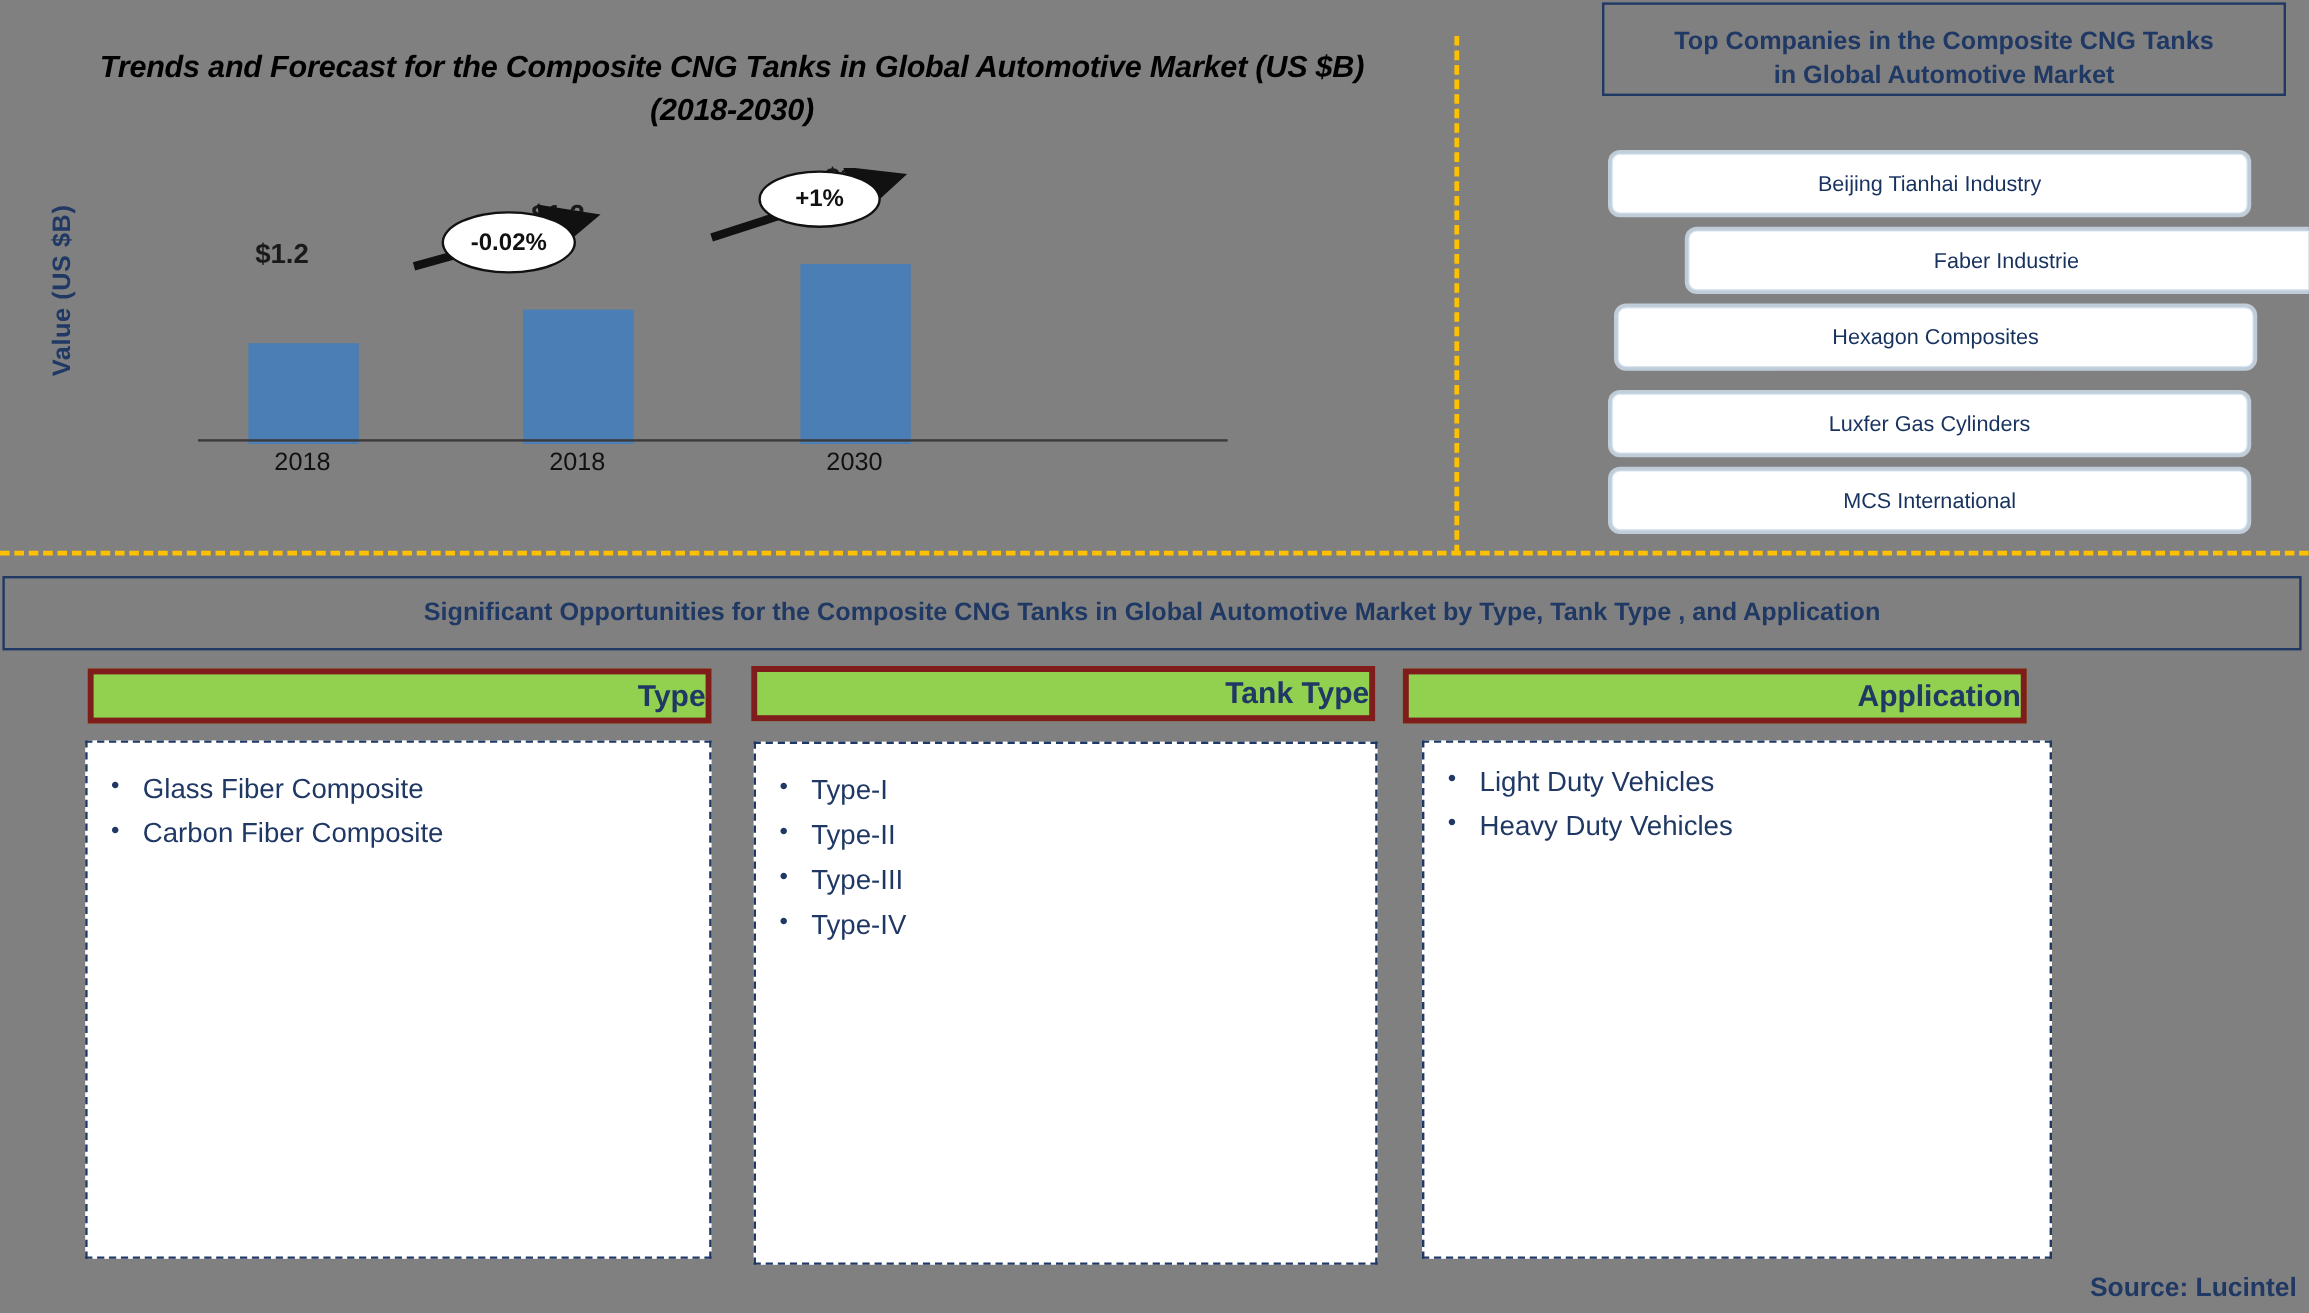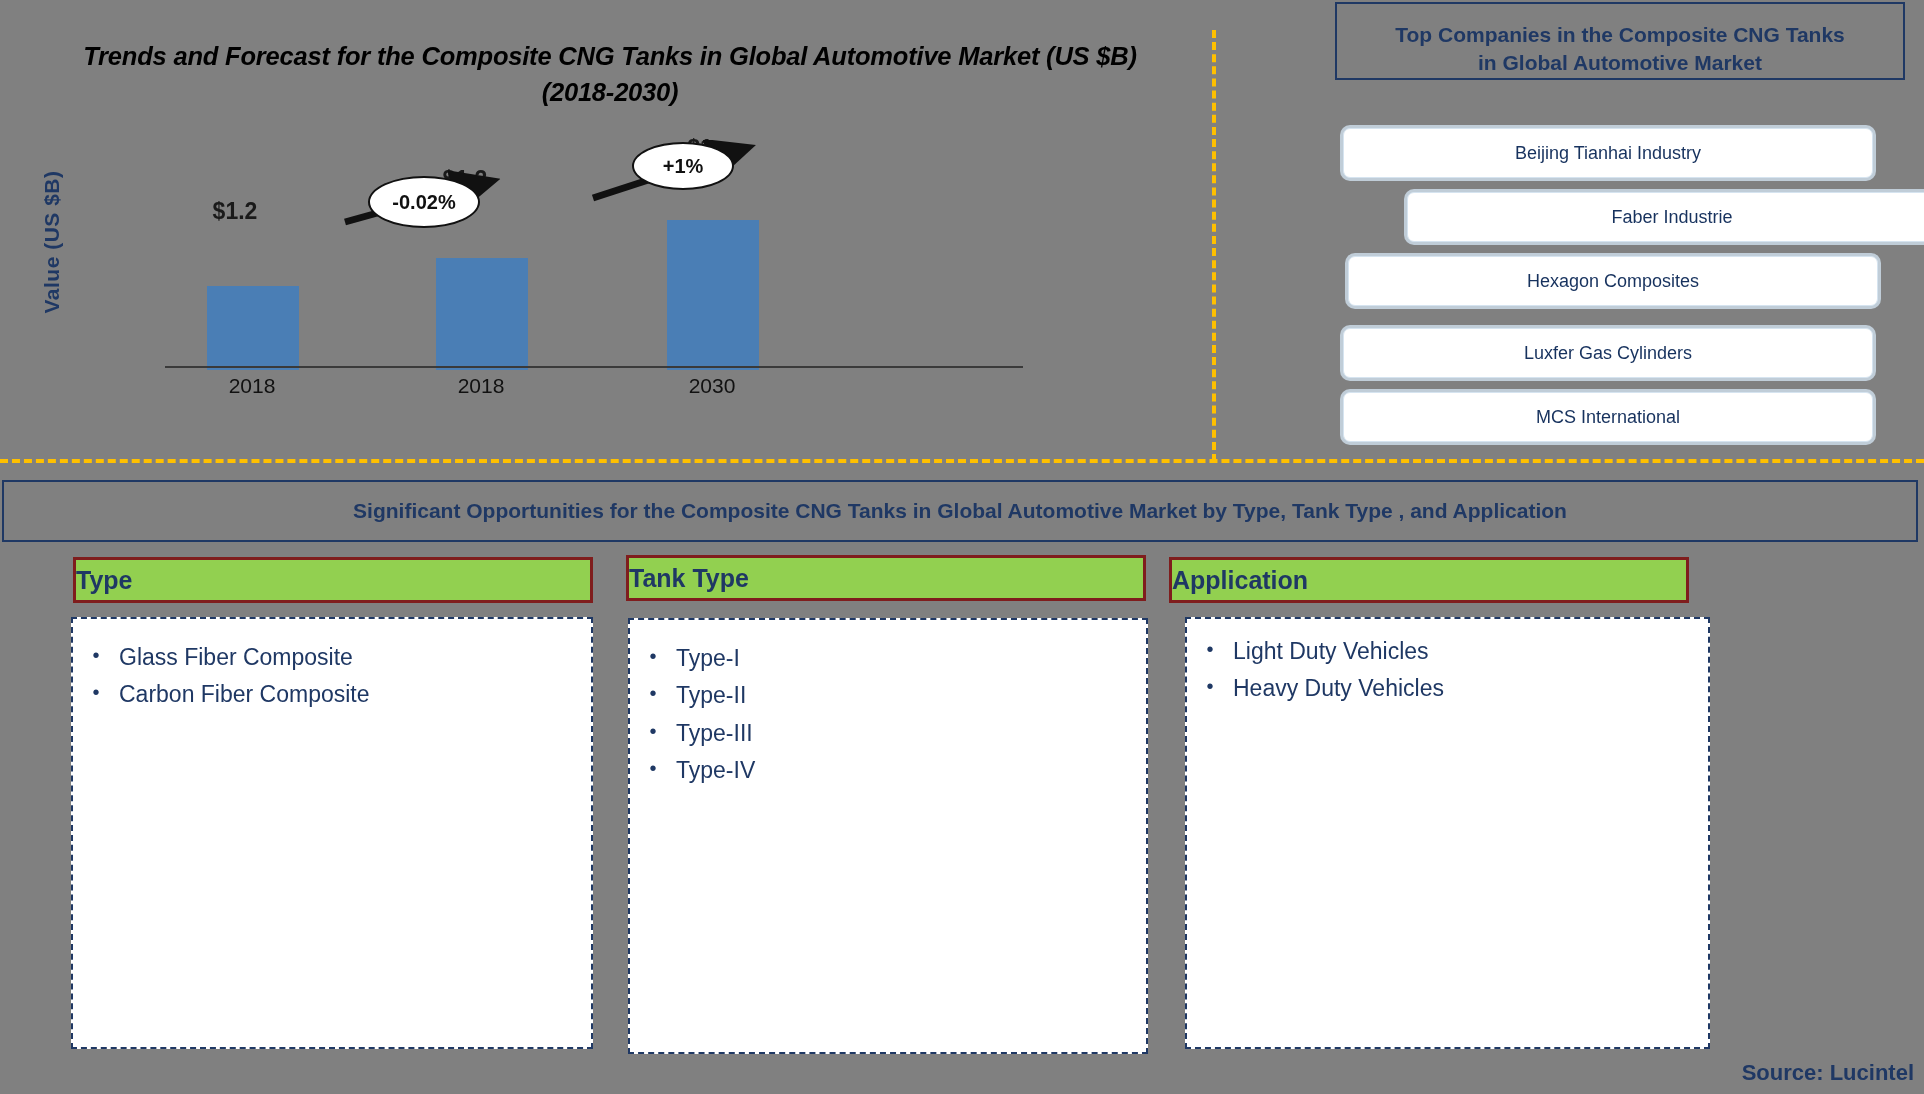--- a/index.html
+++ b/index.html
@@ -69,22 +69,22 @@
   
   #opportunities-banner{
     position:absolute;left:2px;top:480px;width:1916px;height:62px;
     border:2.5px solid #1F3864;background:transparent;
     display:flex;align-items:center;justify-content:center;
     font-size:21px;font-weight:bold;color:#1F3864;box-sizing:border-box;
   }
 
   
   .col-header{
-    position:absolute;background:#92D050;border:3px solid #7f1d1d;
-    display:flex;align-items:center;justify-content:flex-start;
+    position:absolute;background:#92D050;border:5px solid #7f1d1d;
+    display:flex;align-items:center;justify-content:flex-end;
     font-size:25px;font-weight:bold;color:#1F3864;box-sizing:border-box;
   }
   .col-body{
     position:absolute;background:#FFFFFF;border:2.5px dashed #1F3864;
     box-sizing:border-box;padding:20px 0 0 0;
   }
   .bullet-row{
     display:flex;align-items:flex-start;
     font-size:23px;color:#1F3864;line-height:1.62;
   }

